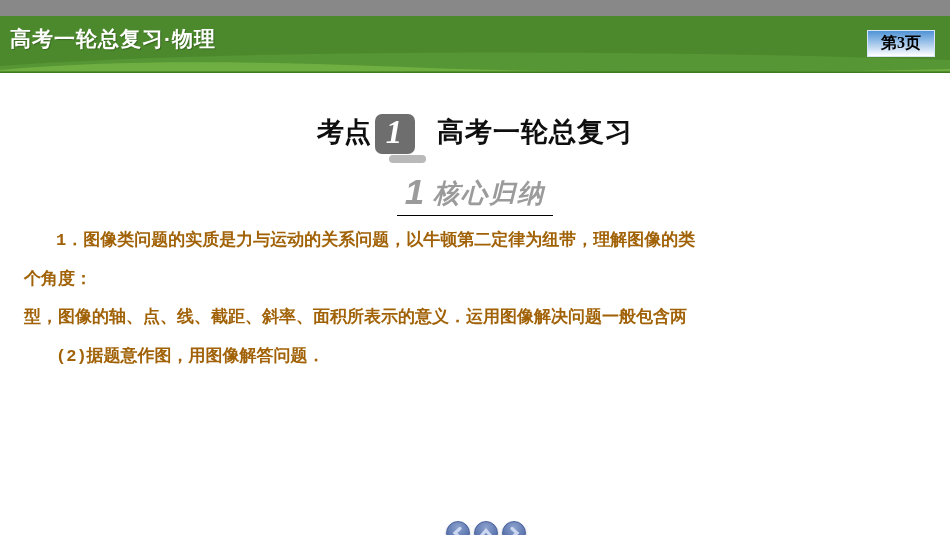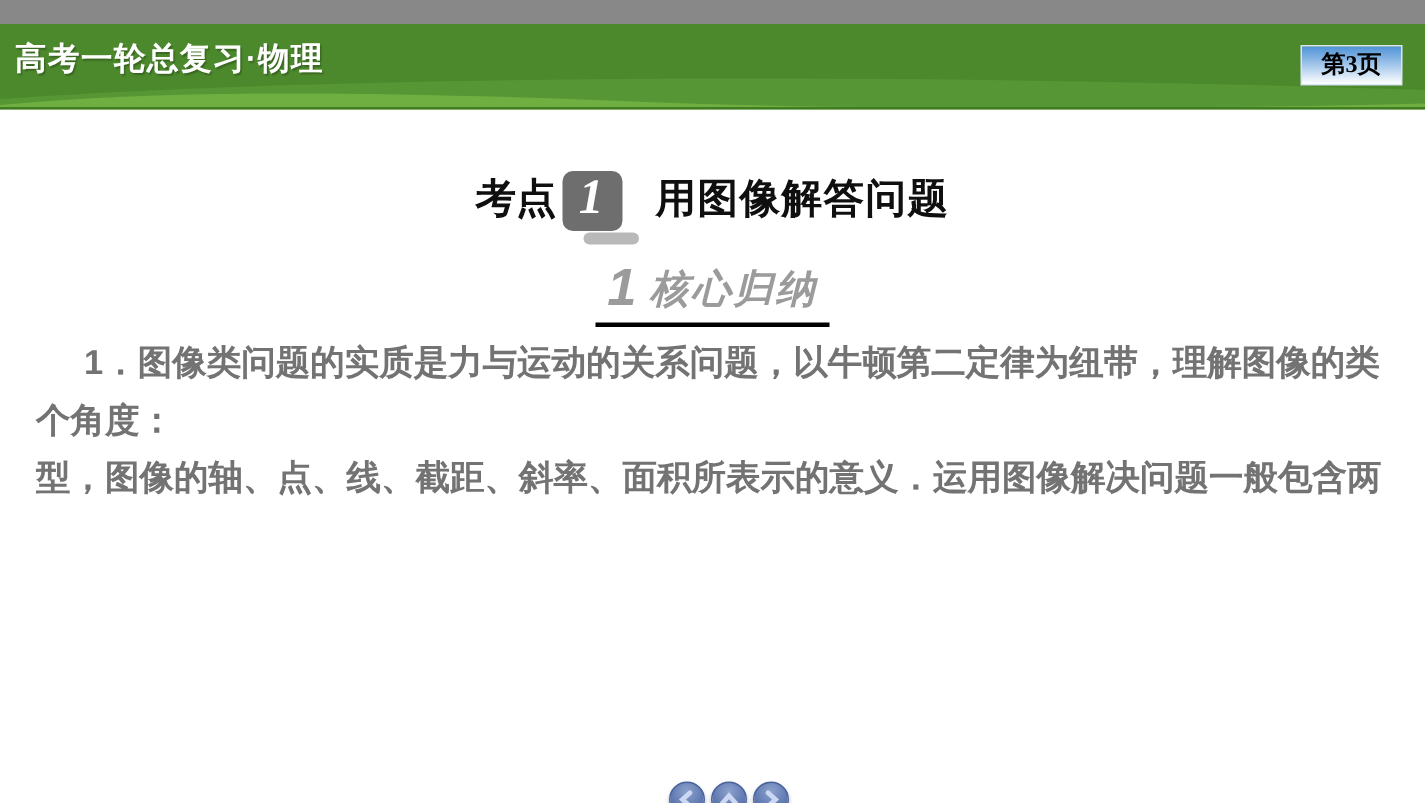--- a/index.html
+++ b/index.html
@@ -54,35 +54,35 @@
     position:absolute; top:41px; left:14px;
     width:37px; height:8px;
     background:#b9b9b9; border-radius:4px;
   }
   .topic-title { margin-left:16px; letter-spacing:1px; }
 
   
   .section-row { position:absolute; top:156px; left:0; width:100%; text-align:center; }
   .section-inner {
     display:inline-block;
-    border-bottom:3px solid #000000;
+    border-bottom:1px solid #000000;
     padding:0 8px 3px 8px;
     color:#9b9b9b; font-style:italic; font-weight:bold;
   }
   .section-num {
     font-size:35px; margin-right:9px; vertical-align:-2px;
     font-family:"Liberation Sans",sans-serif;
   }
   .section-label { font-size:26px; letter-spacing:2px; }
 
   
   .body-text {
     position:absolute; top:206px; left:24px; width:902px;
-    font-family:Liberation Sans, sans-serif;
-    font-weight:bold; font-size:23px; color:#737373;
+    font-family:Liberation Mono, monospace;
+    font-weight:bold; font-size:17px; color:#a16207;
   }
   .line { height:38.5px; line-height:38.5px; white-space:nowrap; }
   .line.indent { padding-left:32px; }
 
   
   .nav-row {
     position:absolute; bottom:6px; left:0; width:100%;
     display:flex; justify-content:center; gap:4px;
     transform:translateX(11px);
   }
@@ -113,33 +113,34 @@
   </div>
 
   <div class="topic-row">
     <span class="topic-label">考点</span>
     <span class="topic-badge">
       <span class="badge-pedestal"></span>
       <span class="badge-square">
         <span class="badge-num">1</span>
       </span>
     </span>
-    <span class="topic-title">用图像解答问题</span>
+    <span class="topic-title">高考一轮总复习</span>
   </div>
 
   <div class="section-row">
     <span class="section-inner">
       <span class="section-num">1</span><span class="section-label">核心归纳</span>
     </span>
   </div>
 
   <div class="body-text">
     <div class="line indent">1．图像类问题的实质是力与运动的关系问题，以牛顿第二定律为纽带，理解图像的类</div>
     <div class="line">个角度：</div>
     <div class="line">型，图像的轴、点、线、截距、斜率、面积所表示的意义．运用图像解决问题一般包含两</div>
+    <div class="line indent">(2)据题意作图，用图像解答问题．</div>
   </div>
 
   <div class="nav-row">
     <button class="nav-btn" aria-label="previous">
       <svg width="14" height="14" viewBox="0 0 14 14">
         <polyline points="9,2.5 4,7 9,11.5" fill="none" stroke="#ccd8f2" stroke-width="3.2" stroke-linecap="round" stroke-linejoin="miter"></polyline>
       </svg>
     </button>
     <button class="nav-btn" aria-label="up">
       <svg width="14" height="14" viewBox="0 0 14 14">

